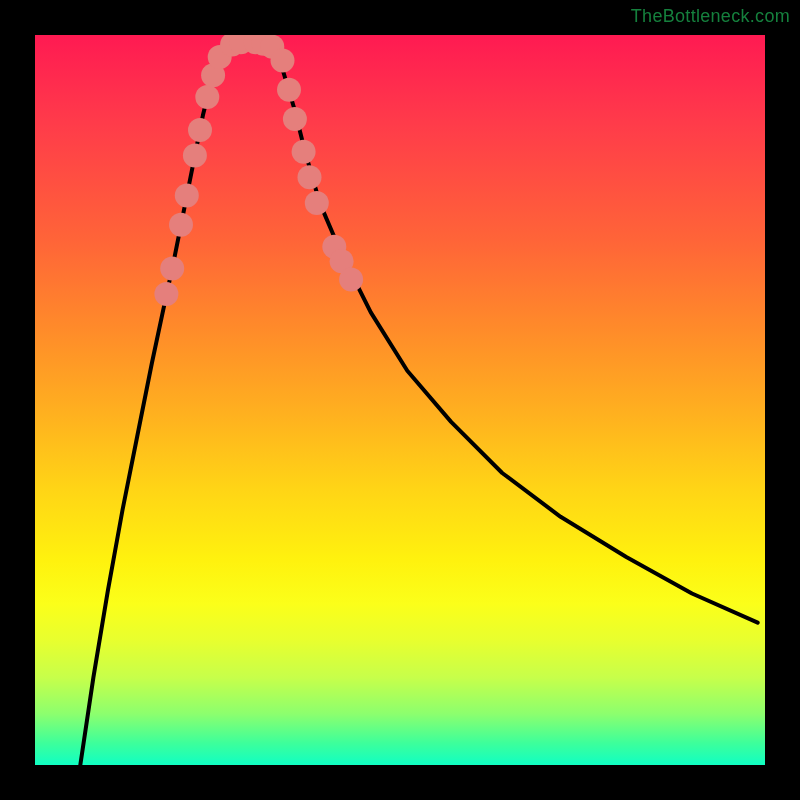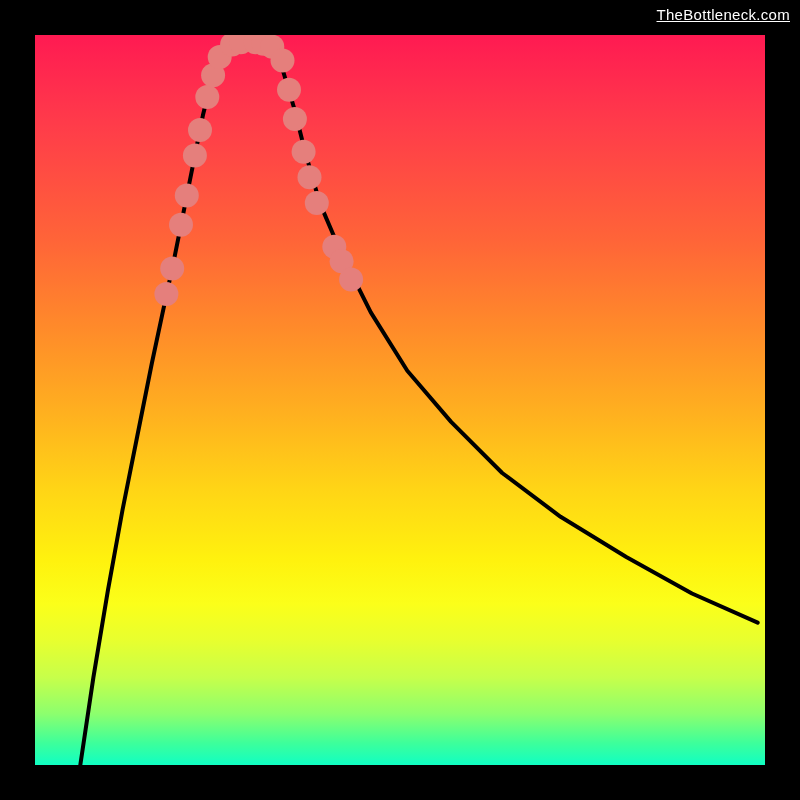--- a/index.html
+++ b/index.html
@@ -31,25 +31,24 @@
       #c7ff4a 88%,
       #8cff6e 93%,
       #3dff9b 97%,
       #10ffc3 100%
     );
   }
   .watermark {
     position: absolute;
     top: 6px;
     right: 10px;
-    color: #ffffff;
-    font-size: 15px;
+    color: #15803d;
+    font-size: 18px;
     font-weight: 500;
     letter-spacing: 0.3px;
-    text-decoration: underline;
   }
   svg {
     position: absolute;
     left: 0;
     top: 0;
   }
 </style>
 </head>
 <body>
 

